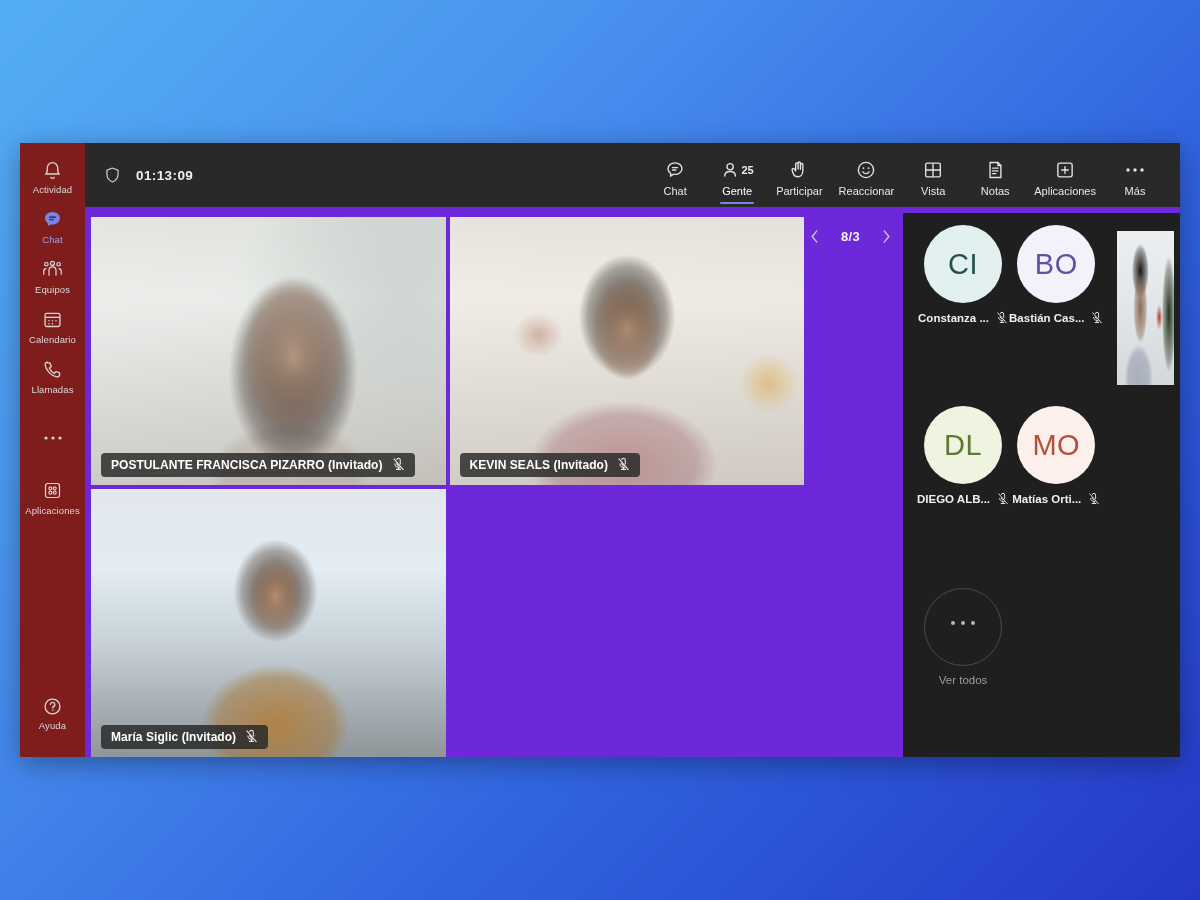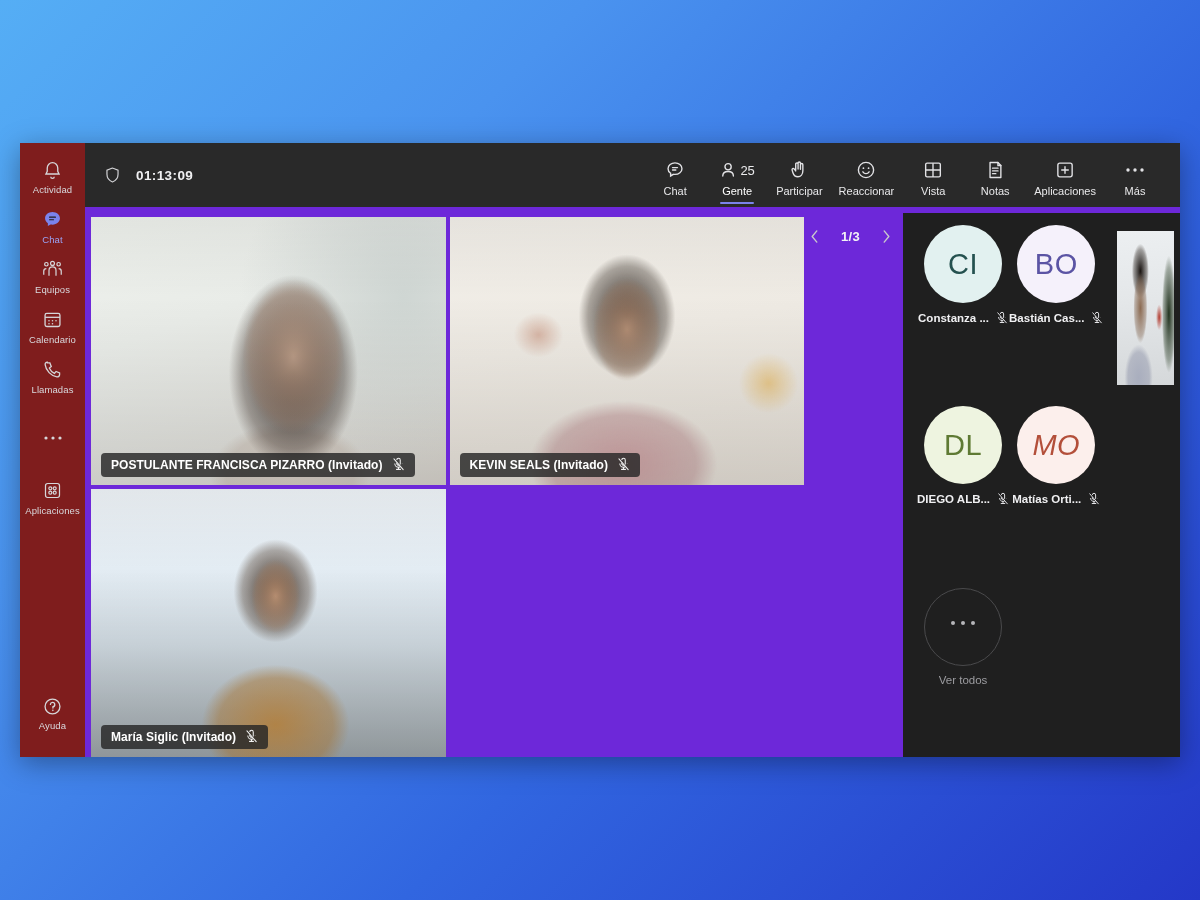--- a/index.html
+++ b/index.html
@@ -95,21 +95,21 @@
     cursor: pointer; position: relative;
   }
   .tool-btn .t-ico {
     height: 26px; display: flex; align-items: center; justify-content: center;
     color: #e2e2e5; position: relative;
   }
   .tool-btn .t-lbl {
     font-size: 11px; color: #e8e8ea; white-space: nowrap;
   }
   .tool-btn .t-badge {
-    font-size: 13px; font-weight: normal; color: #eaeaec;
+    font-size: 11px; font-weight: bold; color: #eaeaec;
     margin-left: 1px; line-height: 1;
   }
   .tool-btn.active .t-lbl { color: #ffffff; }
   .tool-underline {
     position: absolute; bottom: -7px; left: 50%; transform: translateX(-50%);
     width: 34px; height: 2.5px; background: #7b83eb; border-radius: 2px;
   }
 
   
   #stage {
@@ -522,21 +522,21 @@
           </div>
 
         </div>
 
         <div id="pagination">
           <span class="pg-arrow">
             <svg width="13" height="17" viewBox="0 0 14 18" fill="none" stroke="currentColor" stroke-width="1.5" stroke-linecap="round" stroke-linejoin="round">
               <path d="M9.5 3 4.5 9l5 6"></path>
             </svg>
           </span>
-          <span id="page-indicator">1/3</span>
+          <span id="page-indicator">8/3</span>
           <span class="pg-arrow">
             <svg width="13" height="17" viewBox="0 0 14 18" fill="none" stroke="currentColor" stroke-width="1.5" stroke-linecap="round" stroke-linejoin="round">
               <path d="M4.5 3l5 6-5 6"></path>
             </svg>
           </span>
         </div>
       </div>
 
       <aside id="roster-panel">
         <div id="roster-grid">
@@ -587,21 +587,21 @@
                   <path d="M7.3 4.2a2.7 2.7 0 0 1 5.4 0v5.4c0 .5-.1.9-.3 1.3M7.3 8.2v1.4a2.7 2.7 0 0 0 4 2.3"></path>
                   <path d="M4.3 9.4c0 3.1 2.5 5.7 5.7 5.7 1 0 1.9-.3 2.7-.7M15.7 9.4v.3"></path>
                   <path d="M10 15.1V18.5M7 18.5h6" stroke-linecap="round"></path>
                   <path d="M3 2.4 17.2 19" stroke-linecap="round"></path>
                 </svg>
               </span>
             </div>
           </div>
 
           <div class="roster-cell">
-            <div class="avatar" style="background:#fcefec;color:#b34f3a;font-style:italic;">
+            <div class="avatar" style="background:#fcefec;color:#b34f3a;">
               <span>MO</span>
             </div>
             <div class="roster-row">
               <span class="roster-name">Matías Orti...</span>
               <span class="roster-mic">
                 <svg width="12" height="14" viewBox="0 0 20 22" fill="none" stroke="currentColor" stroke-width="1.6">
                   <path d="M7.3 4.2a2.7 2.7 0 0 1 5.4 0v5.4c0 .5-.1.9-.3 1.3M7.3 8.2v1.4a2.7 2.7 0 0 0 4 2.3"></path>
                   <path d="M4.3 9.4c0 3.1 2.5 5.7 5.7 5.7 1 0 1.9-.3 2.7-.7M15.7 9.4v.3"></path>
                   <path d="M10 15.1V18.5M7 18.5h6" stroke-linecap="round"></path>
                   <path d="M3 2.4 17.2 19" stroke-linecap="round"></path>

